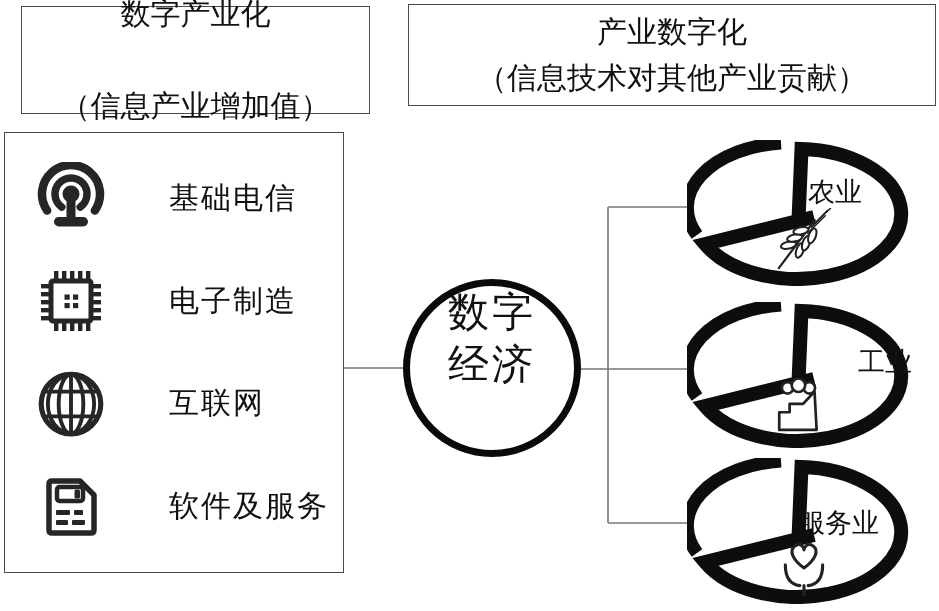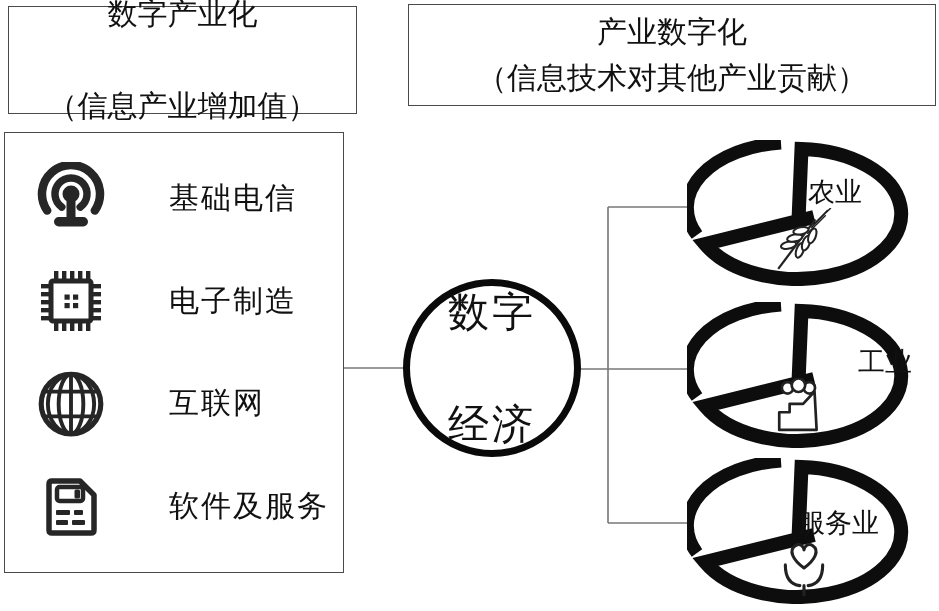--- a/index.html
+++ b/index.html
@@ -6,39 +6,39 @@
   html,body { background:#fff; }
   .canvas {
     position:relative; width:939px; height:611px; background:#fff;
     font-family:"Liberation Serif","DejaVu Serif",serif; color:#1c1c1c; overflow:hidden;
   }
   .hdr-box {
     position:absolute; border:1.6px solid #4a4a4a; background:#fff;
     display:flex; flex-direction:column; justify-content:center; align-items:center;
     text-align:center; line-height:1.55; font-size:30px; color:#111;
   }
-  .hdr-left  { left:8px;  top:6px; width:349px; height:108px;gap:45px; }
+  .hdr-left  { left:21px;  top:6px; width:349px; height:108px;gap:45px; }
   .hdr-right { left:408px; top:4px; width:528px; height:102px; }
 
   .left-panel {
     position:absolute; left:4px; top:132px; width:340px; height:441px;
     border:1.6px solid #4a4a4a; background:#fff;
     display:flex; flex-direction:column; justify-content:space-around; padding:14px 0;
   }
   .row { display:flex; align-items:center; padding-left:28px; }
   .licon { width:76px; height:88px; display:flex; align-items:center; justify-content:center; flex:0 0 76px; }
   .licon svg { display:block; }
   .llabel { font-size:30px; color:#111; margin-left:60px; letter-spacing:2px; white-space:nowrap; }
 
   .connectors { position:absolute; left:0; top:0; width:939px; height:611px; pointer-events:none; }
 
   .center-node {
     position:absolute; left:403px; top:279px; width:178px; height:178px;
     border:7px solid #0a0a0a; border-radius:50%; background:#fff;
-    display:flex; flex-direction:column; justify-content:space-between; align-items:center;
+    display:flex; flex-direction:column; justify-content:flex-start; align-items:center;
     font-size:41px; line-height:1.28; color:#111; letter-spacing:3px;
   }
 
   .pie { position:absolute; left:687px; width:222px; height:146px; }
   .pie-shape { position:absolute; left:0; top:0; }
   .pie-label { position:absolute; font-size:27px; color:#111; white-space:nowrap; }
   .pie-agri .pie-label { left:121px; top:34px; }
   .pie-ind  .pie-label { left:127px; top:42px;margin-left:44px; }
   .pie-serv .pie-label { left:111px; top:47px; }
   .mini { position:absolute; }

